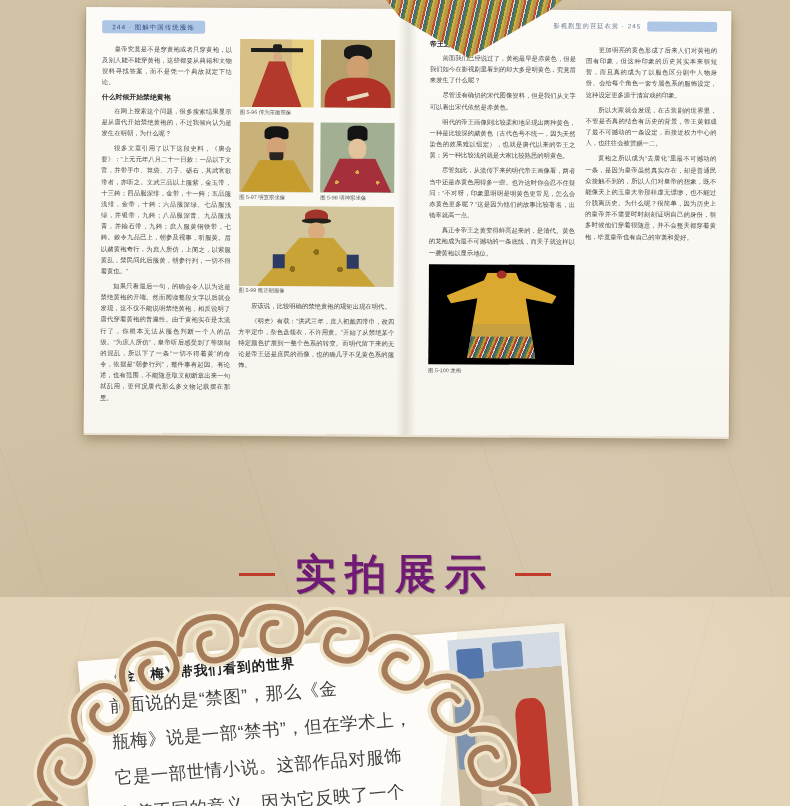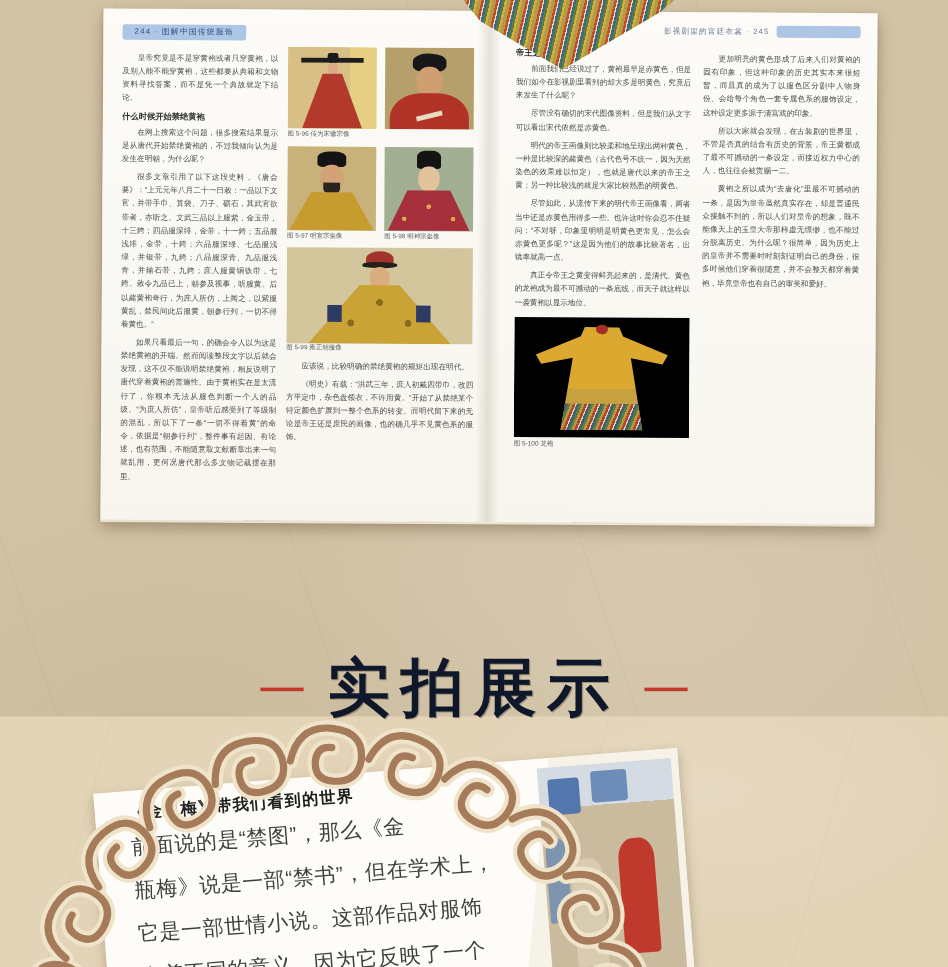--- a/index.html
+++ b/index.html
@@ -102,22 +102,22 @@
   .wedge{position:absolute;left:386px;top:0;width:176px;height:58px;z-index:3;
     clip-path:polygon(0 0,100% 0,93% 18%,47% 100%,8% 30%);
     background:
       repeating-linear-gradient(103deg,#b59a43 0 3px,#c14d2c 3px 5px,#e7dfc4 5px 6px,#3e6a86 6px 8px,#5e7c3c 8px 10px,#cfae47 10px 12px);
     filter:drop-shadow(0 3px 3px rgba(70,50,25,.35));}
 
   
   .section-head{position:absolute;left:0;top:548px;width:790px;height:52px;z-index:2;
     display:flex;align-items:center;justify-content:center;gap:20px;}
   .section-head .dash{width:36px;height:3px;background:#c23b2a;}
-  .section-head .title{font-family:"Liberation Serif",serif;font-weight:900;font-size:52px;
-    color:#0f172a;letter-spacing:9px;text-shadow:1px 1px 0 rgba(60,50,40,.35);}
+  .section-head .title{font-family:"Liberation Serif",serif;font-weight:900;font-size:41px;
+    color:#701a75;letter-spacing:9px;text-shadow:1px 1px 0 rgba(60,50,40,.35);}
 
   
   .bottom-page{position:absolute;left:86px;top:642px;width:488px;height:230px;z-index:2;
     background:linear-gradient(100deg,#fdfcf8 0 72%,#f6f2e8 72% 100%);
     transform:rotate(-4.5deg);box-shadow:0 4px 10px rgba(90,70,40,.35);}
   .bottom-page h2{margin:10px 0 2px 28px;font-size:13.5px;color:#1f1f1f;letter-spacing:1px;}
   .bottom-page p{margin:0 0 0 28px;width:332px;font-size:17.5px;line-height:2.05;color:#3f3f3f;
     letter-spacing:.5px;white-space:nowrap;}
   .painting{position:absolute;right:6px;top:8px;width:112px;height:214px;overflow:hidden;
     background:linear-gradient(180deg,#d4dbe2 0 16%,#cbbb9e 16% 100%);}

